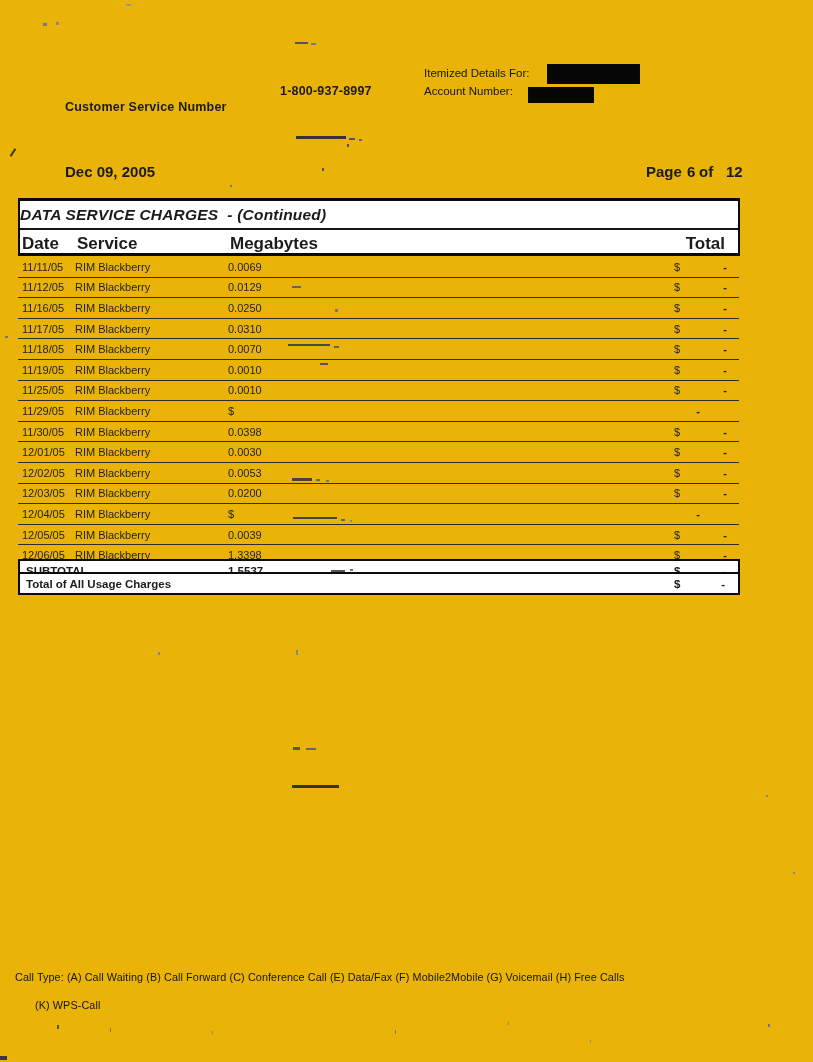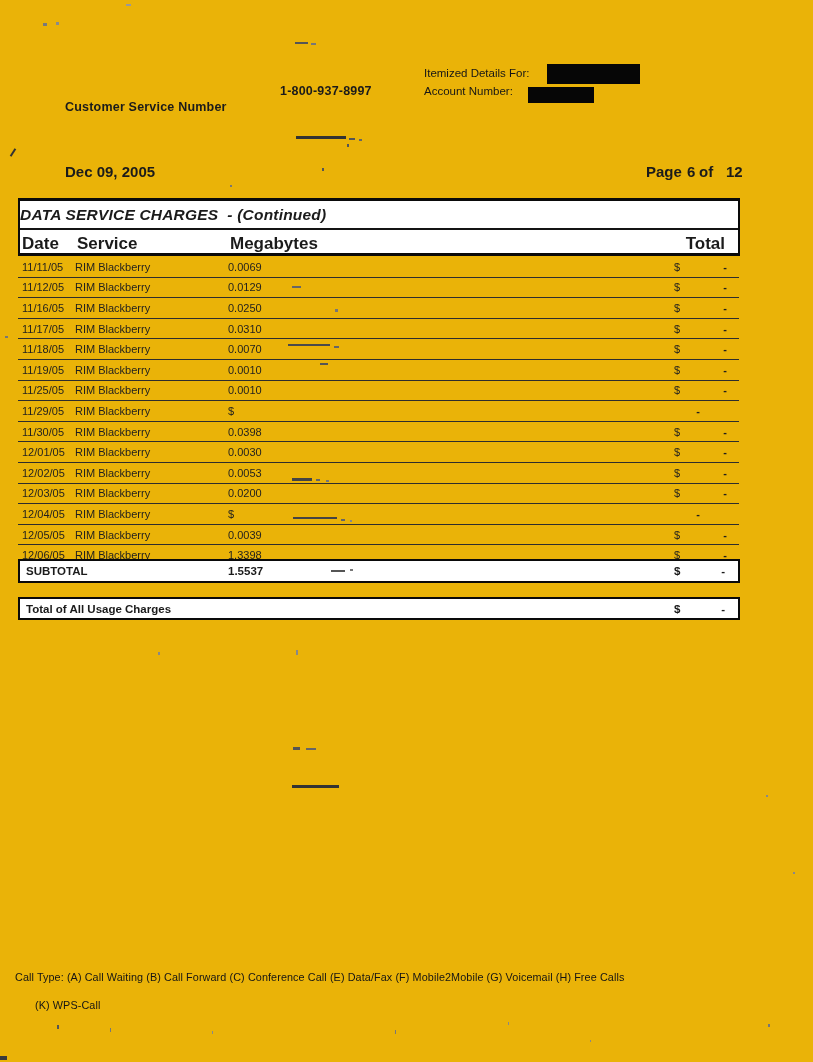--- a/index.html
+++ b/index.html
@@ -39,21 +39,21 @@
   }
   .c-amt{text-align:right;padding-right:12px;font-weight:bold;}
   
   .subtotalbox{
     left:18px;top:559px;width:722px;height:24px;box-sizing:border-box;
     border:2.5px solid #0a0a0a;display:grid;
     grid-template-columns:202px 446px 38px 25px;padding-left:6px;
     align-items:center;font-size:11.5px;font-weight:bold;background:#fff;
   }
   .totalbox{
-    left:18px;top:597px;width:722px;height:23px;box-sizing:border-box;
+    left:18px;top:572px;width:722px;height:23px;box-sizing:border-box;
     border:2.5px solid #0a0a0a;display:grid;
     grid-template-columns:648px 38px 25px;padding-left:6px;
     align-items:center;font-size:11.5px;font-weight:bold;background:#fff;
   }
   
   .foot{font-size:10.8px;color:#141414;letter-spacing:.1px;}
   
   .art{position:absolute;background:#555;}
 </style>
 </head>

